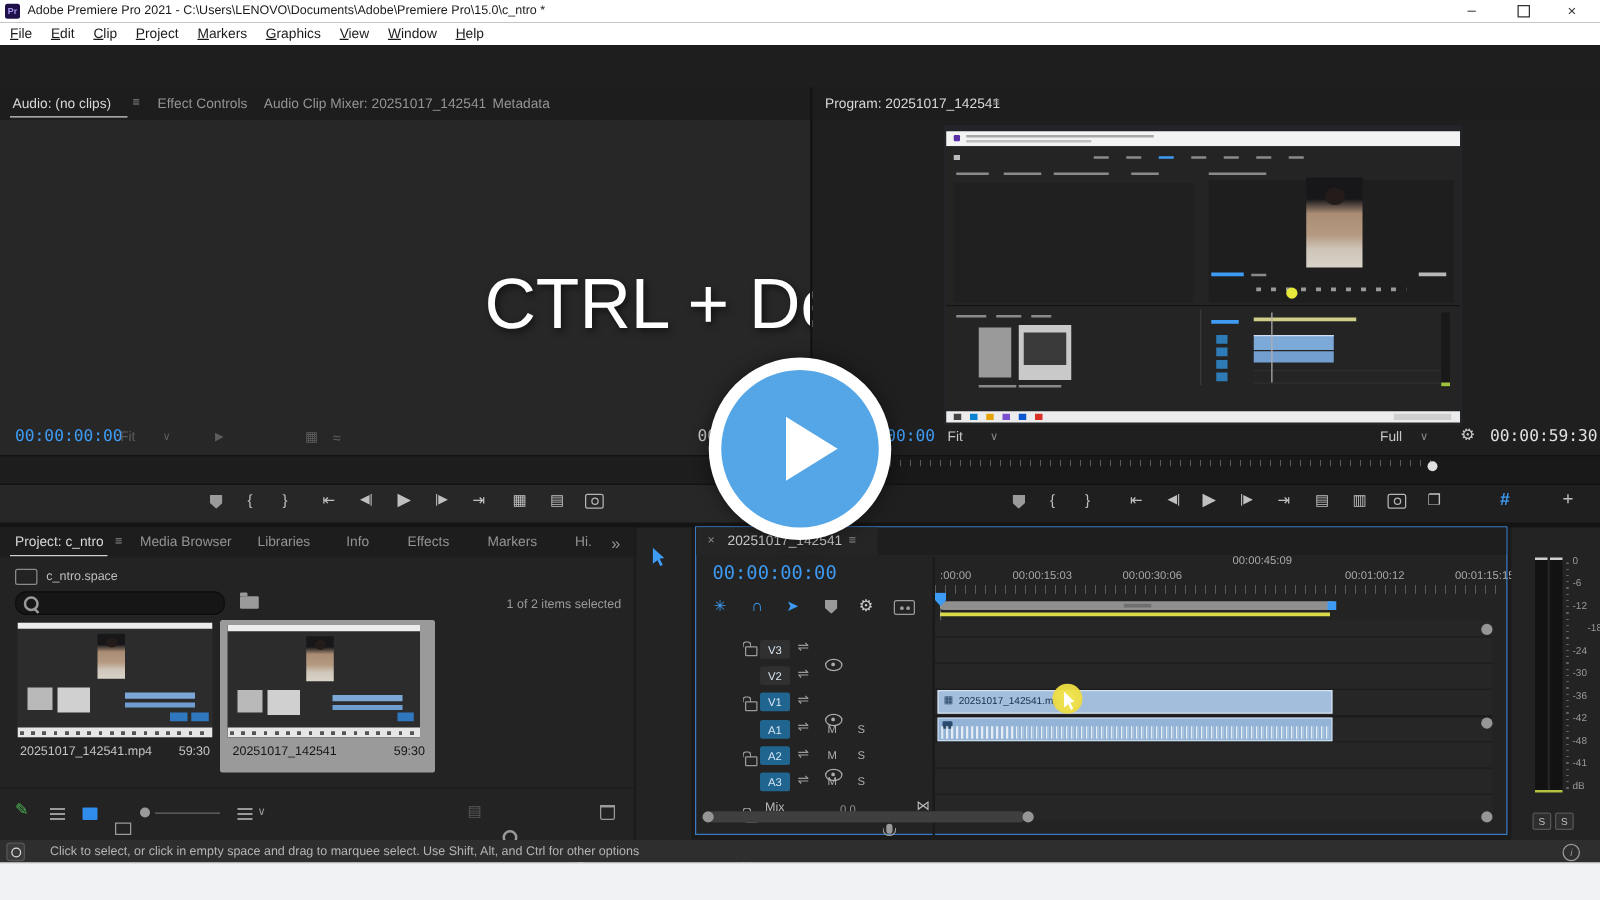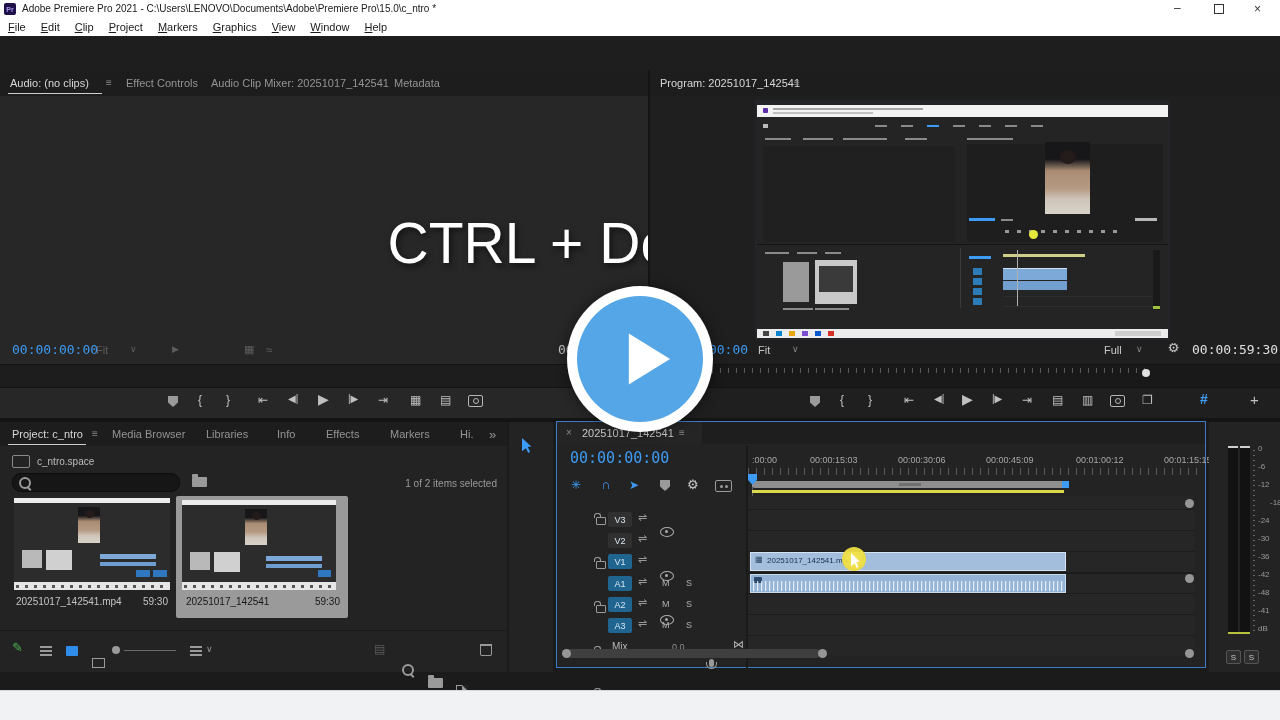--- a/index.html
+++ b/index.html
@@ -382,21 +382,21 @@
     <div class="abs marker-ico" style="left:103px;top:58px;"></div>
     <div class="abs" style="left:130px;top:55px;font-size:13px;color:#c8c8c8;">⚙</div>
     <div class="abs i-cc" style="left:158px;top:58px;">
         <i></i>
         <i></i>
       </div>
 
     <div class="abs ruler-lbl nw" style="left:195px;top:33px;">:00:00</div>
     <div class="abs ruler-lbl nw" style="left:253px;top:33px;">00:00:15:03</div>
     <div class="abs ruler-lbl nw" style="left:341px;top:33px;">00:00:30:06</div>
-    <div class="abs ruler-lbl nw" style="left:429px;top:33px;text-align:center;">00:00:45:09</div>
+    <div class="abs ruler-lbl nw" style="left:429px;top:21px;text-align:center;">00:00:45:09</div>
     <div class="abs ruler-lbl nw" style="left:519px;top:33px;">00:01:00:12</div>
     <div class="abs ruler-lbl nw" style="left:607px;top:33px;">00:01:15:15</div>
     <div class="abs ticks" style="left:191px;top:46px;width:452px;height:7px;"></div>
 
     <div class="abs" style="left:195px;top:59px;width:316px;height:7px;background:#8f8f8f;border-radius:3px;">
       <div class="abs" style="left:147px;top:2px;width:22px;height:3px;background:#6f6f6f;"></div>
     </div>
     <div class="abs" style="left:505px;top:59px;width:7px;height:7px;background:#3e9bf4;"></div>
     <div class="abs" style="left:195px;top:68px;width:312px;height:3px;background:#d9d94a;"></div>
     <div class="abs" style="left:191px;top:52px;width:9px;height:11px;background:#3e9bf4;clip-path:polygon(0 0,100% 0,100% 55%,50% 100%,0 55%);"></div>
@@ -490,20 +490,27 @@
     <div class="abs meter-lbl" style="left:49px;top:184px;">-41</div>
     <div class="abs meter-lbl" style="left:49px;top:202px;">dB</div>
     <div class="abs sbtn" style="left:17px;top:228px;">S</div>
     <div class="abs sbtn" style="left:35px;top:228px;">S</div>
   </div>
 
   <div class="abs play-ring" style="z-index:60;"></div>
   <div class="abs play-circle" style="z-index:61;"></div>
   <div class="abs play-tri" style="z-index:62;"></div>
 
+  <div class="abs statusbar">
+    <div class="abs cc-badge" style="left:5px;top:2px;">
+        <i></i>
+      </div>
+    <div class="abs nw" style="left:40px;top:4px;font-size:10px;color:#b4b4b4;">Click to select, or click in empty space and drag to marquee select. Use Shift, Alt, and Ctrl for other options</div>
+    <div class="abs i-info" style="left:1250px;top:3px;">i</div>
+  </div>
 
   <div class="abs taskbar">
     
     
     
     
     
     
     
     

